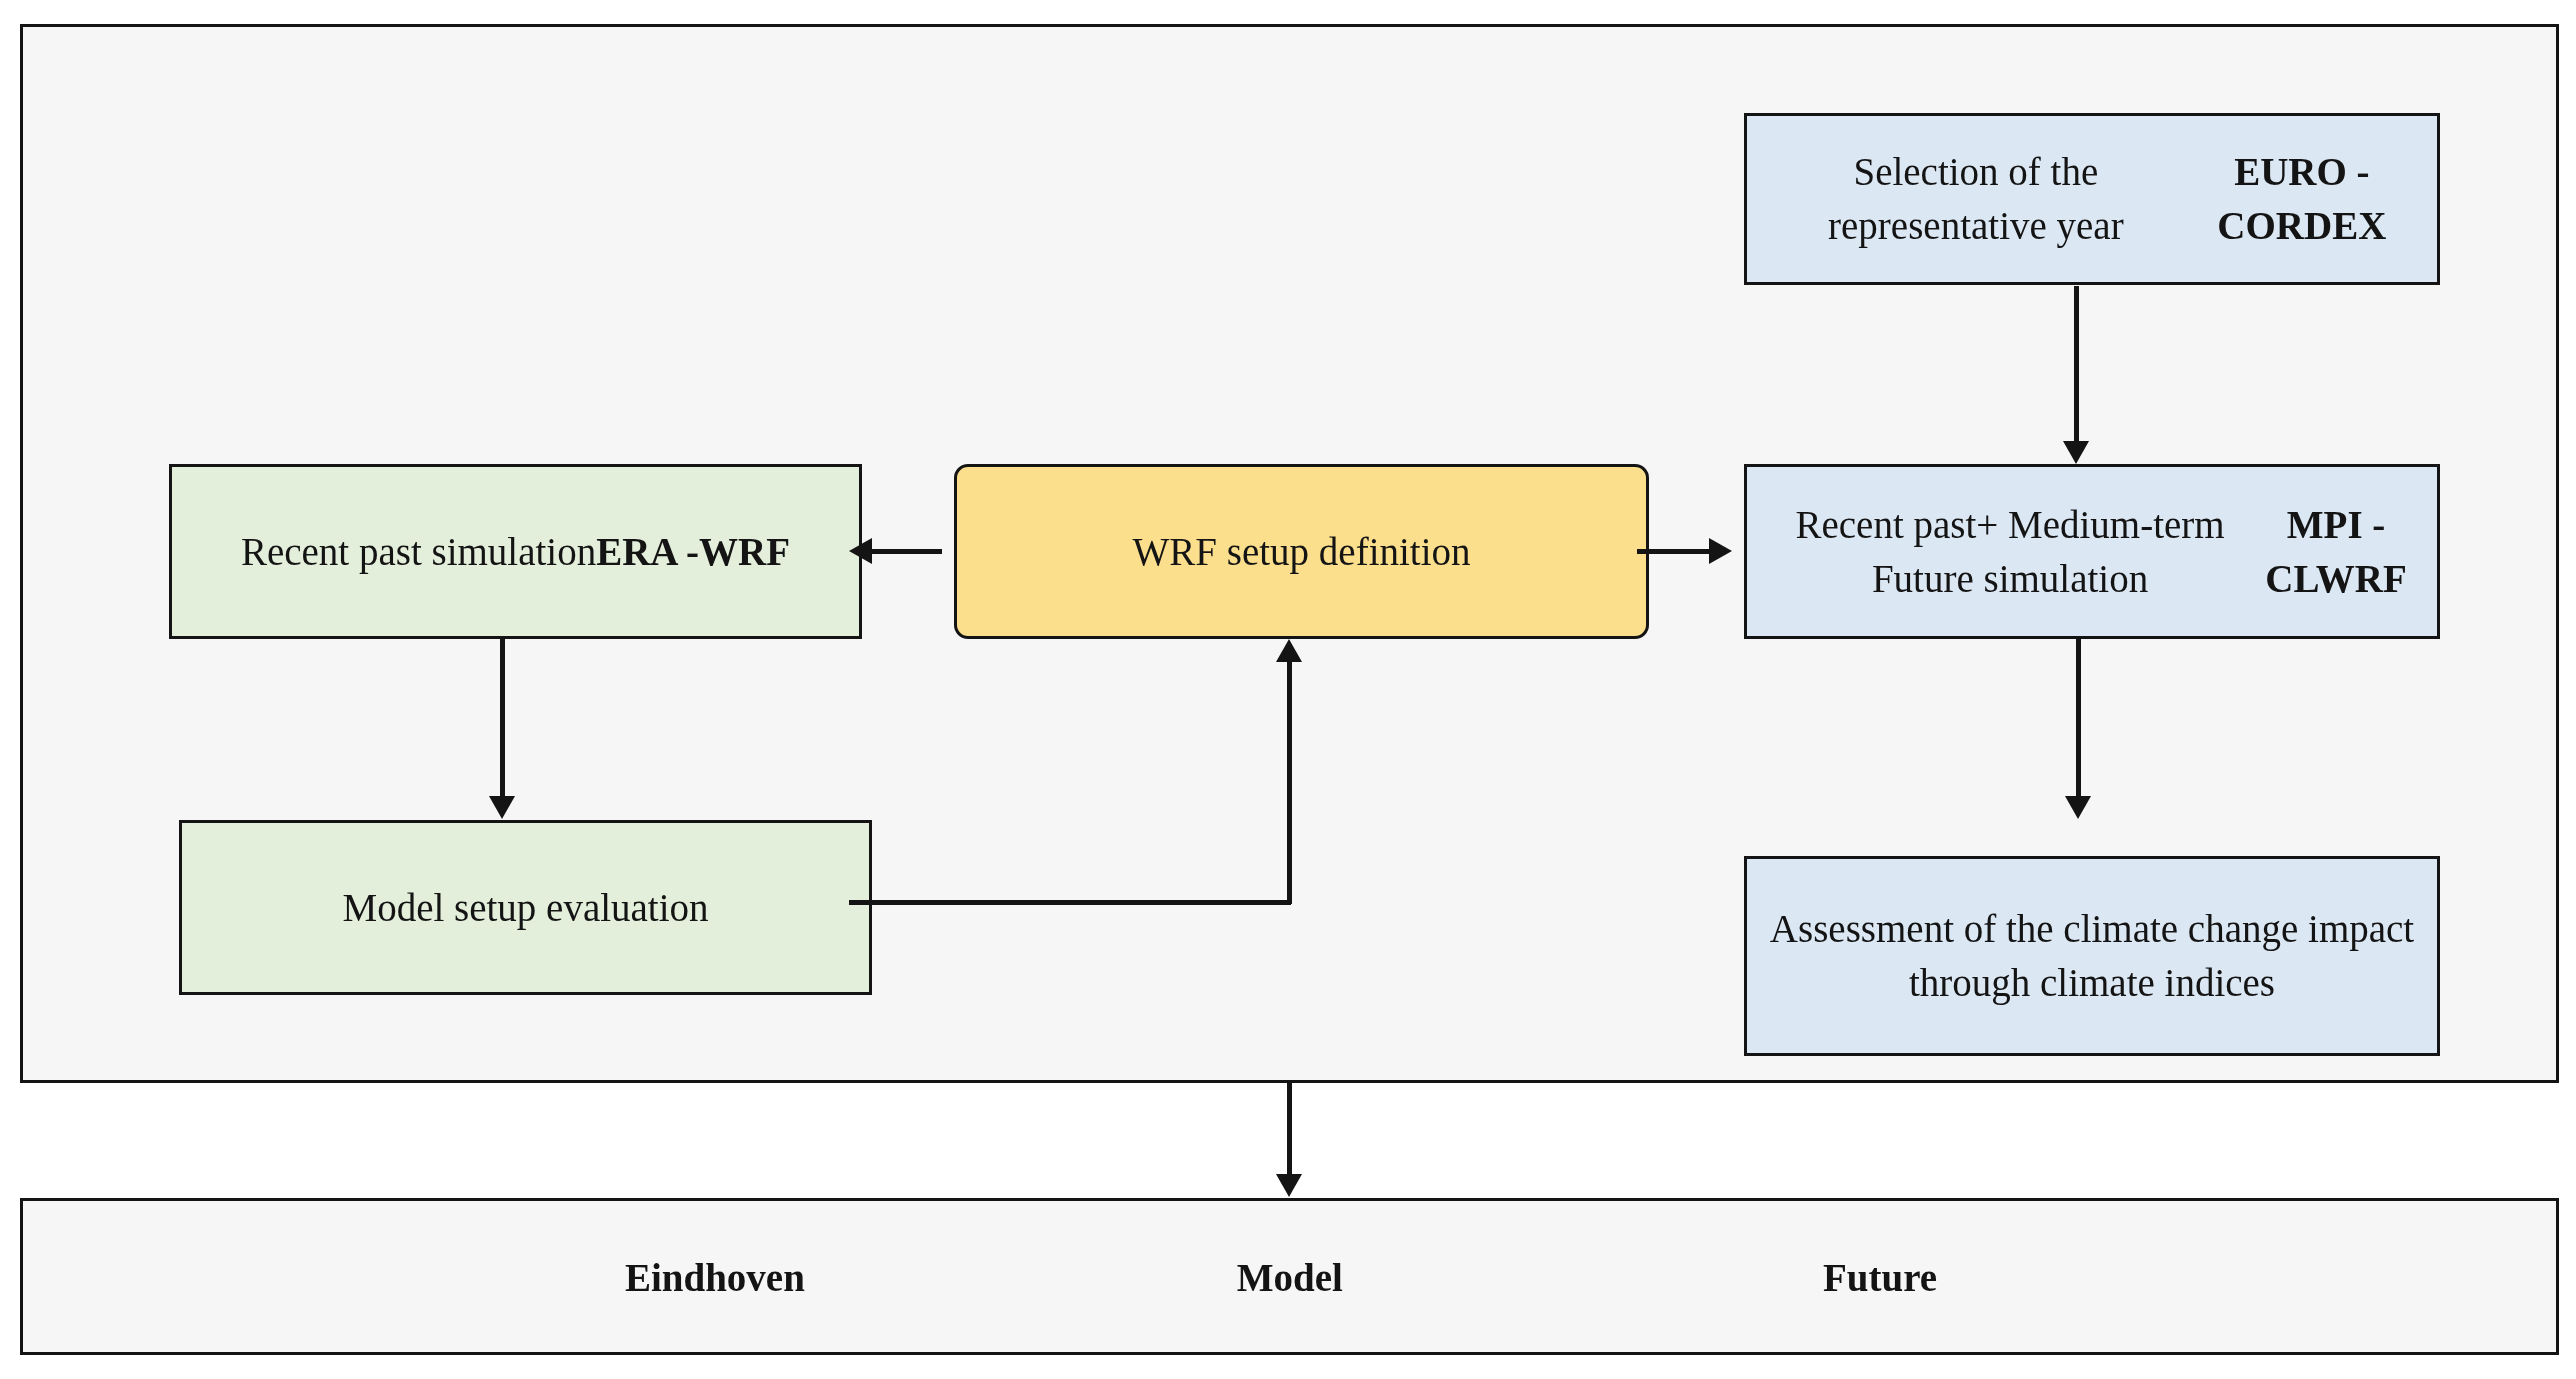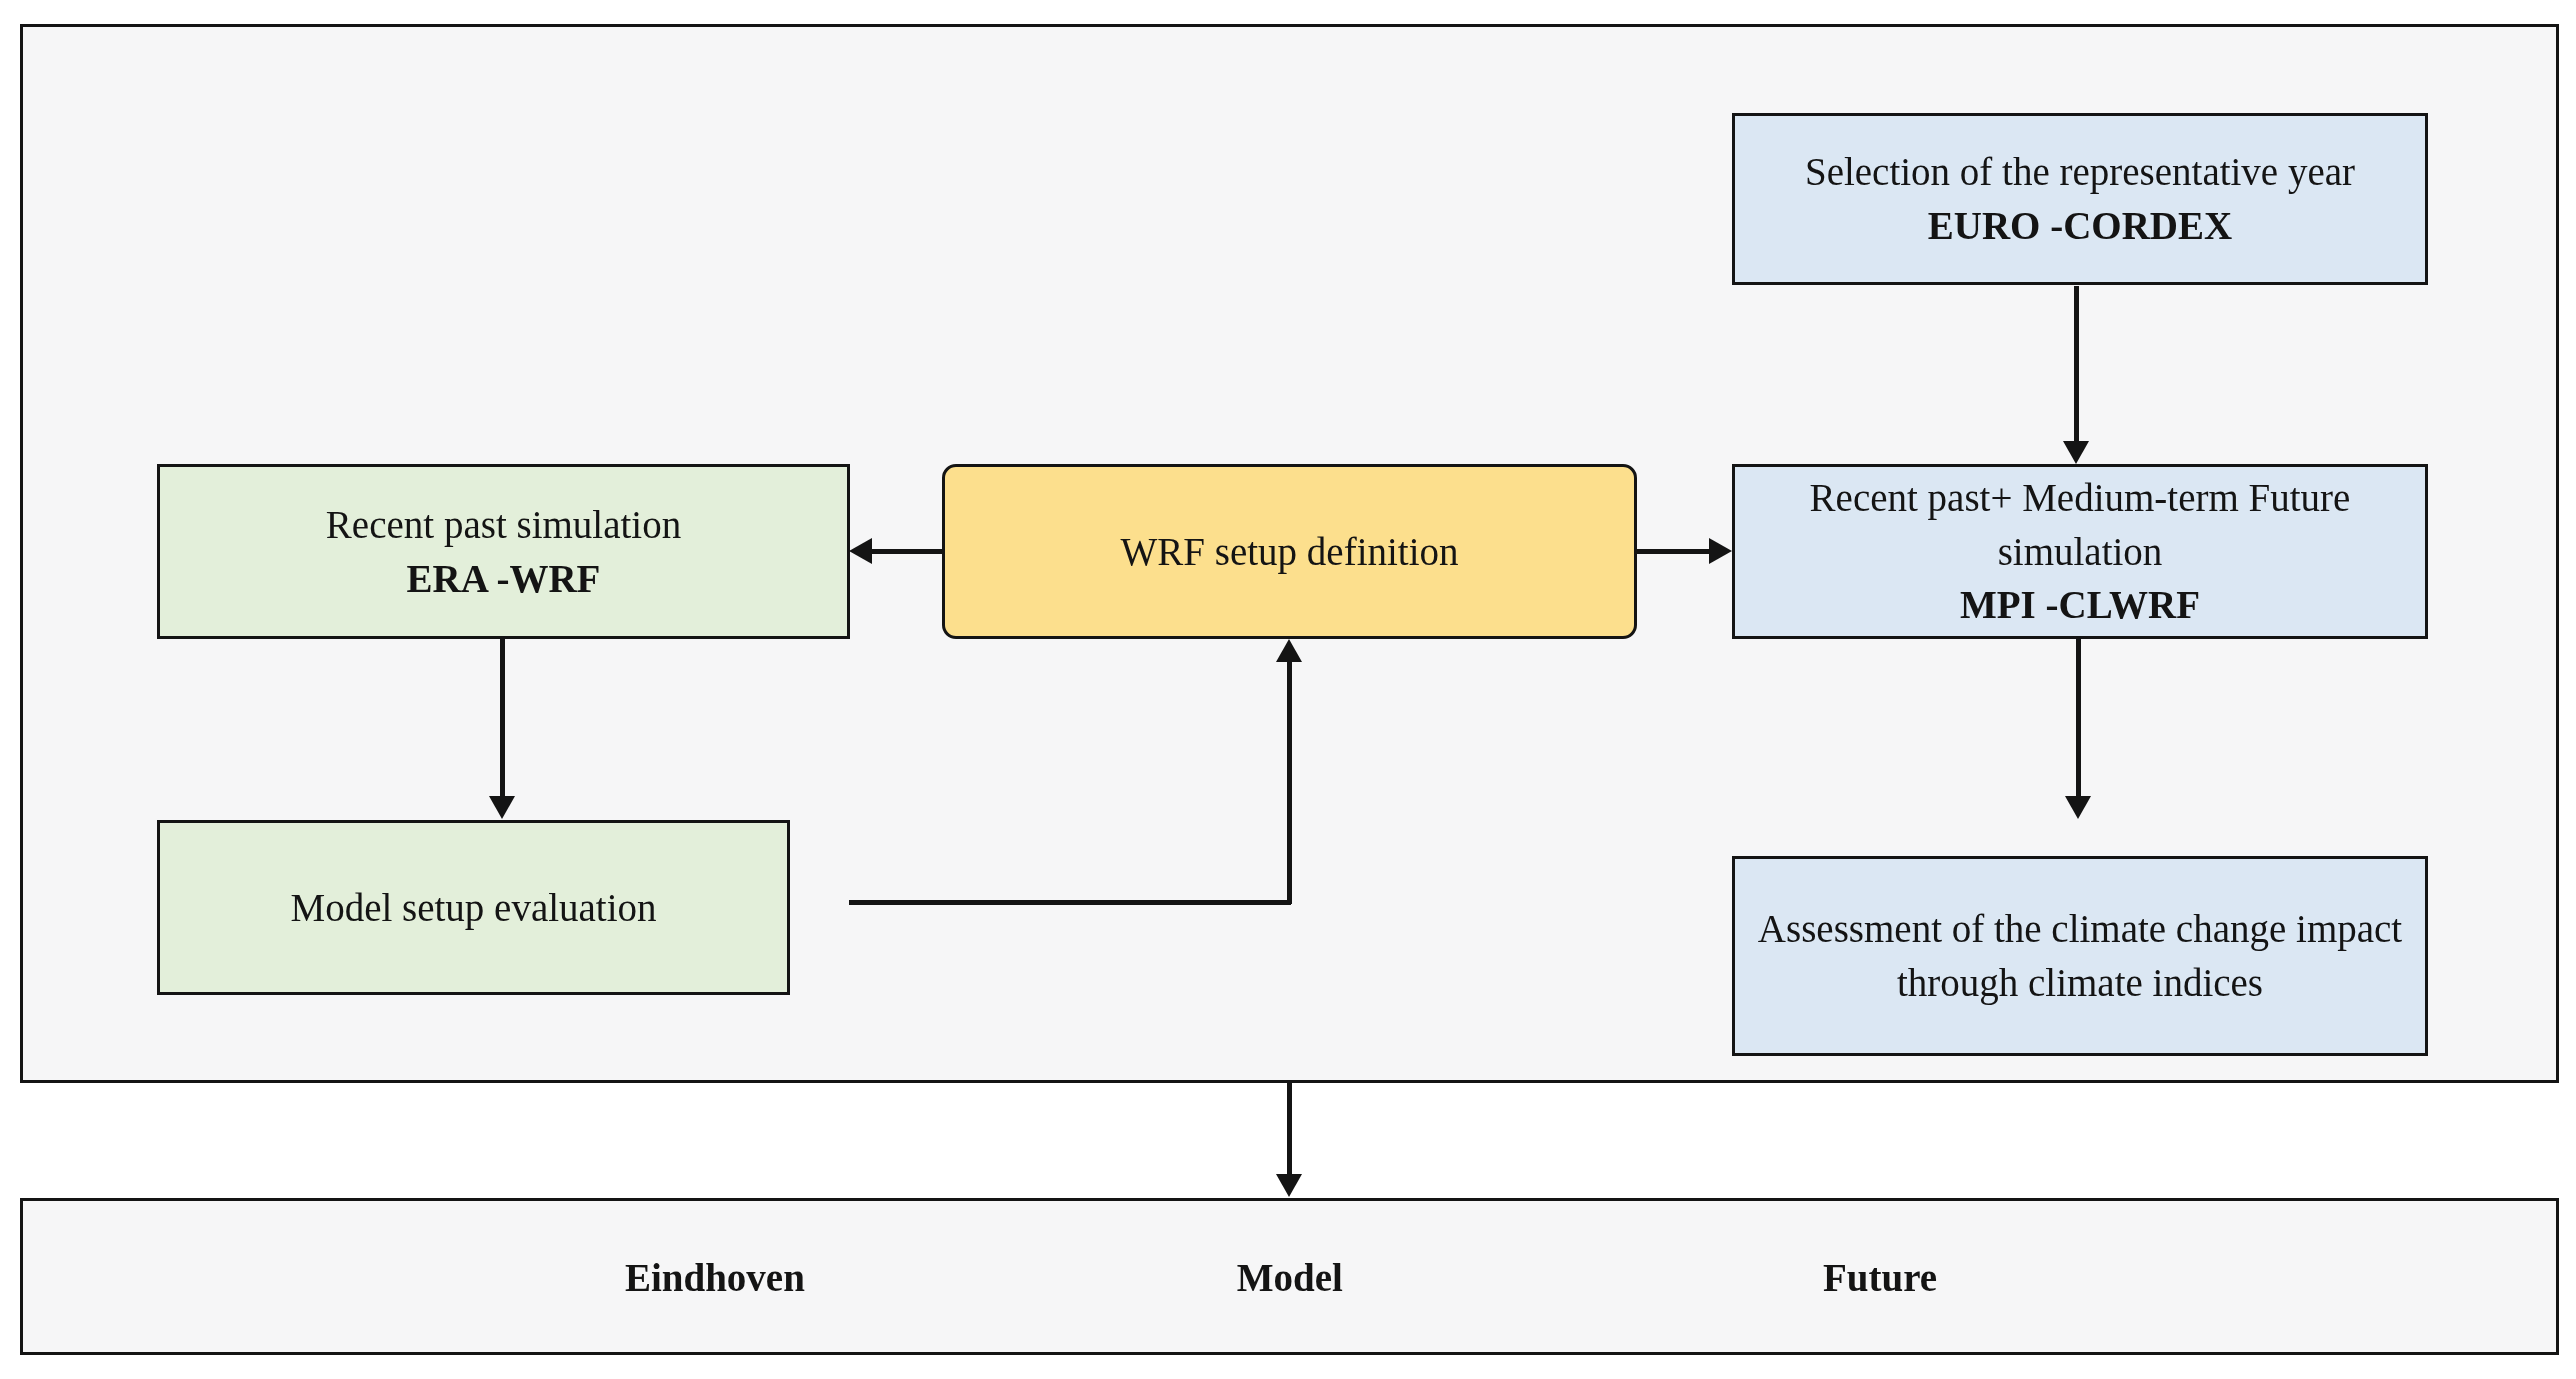--- a/index.html
+++ b/index.html
@@ -19,32 +19,33 @@
     border:3.9px solid #141414;
     background:#f6f6f7;
   }
   .outer-panel{left:20.4px;top:23.5px;width:2539px;height:1059px;}
   .cities-panel{left:20.4px;top:1198px;width:2539px;height:157px;}
 
   
   .node{
     position:absolute;
     border:3.9px solid #141414;
-    display:flex;flex-direction:column;
+    display:flex;flex-direction:row;
     align-items:center;justify-content:center;
     text-align:center;
     font-size:39px;line-height:1.38;
     padding:0 19px;
+    margin-left:12px;
   }
   .node .sub{font-weight:bold;}
   #node-selection {left:1732px;top:113px; width:696px;height:172px;}
   #node-recent    {left:157px; top:464px; width:693px;height:175px;}
   #node-wrf       {left:942px;top:464px; width:695px;height:175px;border-radius:14px;}
   #node-mpi       {left:1732px;top:464px; width:696px;height:175px;}
-  #node-modeleval {left:157px; top:820px;width:633px;height:175px;}
+  #node-modeleval {left:167px; top:820px;width:693px;height:175px;}
   #node-assess    {left:1732px;top:856px;width:696px;height:200px;}
 
   
   .v-line,.h-line{position:absolute;background:#141414;}
   .v-line{width:4.7px;}
   .h-line{height:4.7px;}
 
   
   .head{position:absolute;width:0;height:0;}
   .head-down {border-left:13.3px solid transparent;border-right:13.3px solid transparent;border-top:23.5px solid #141414;}

